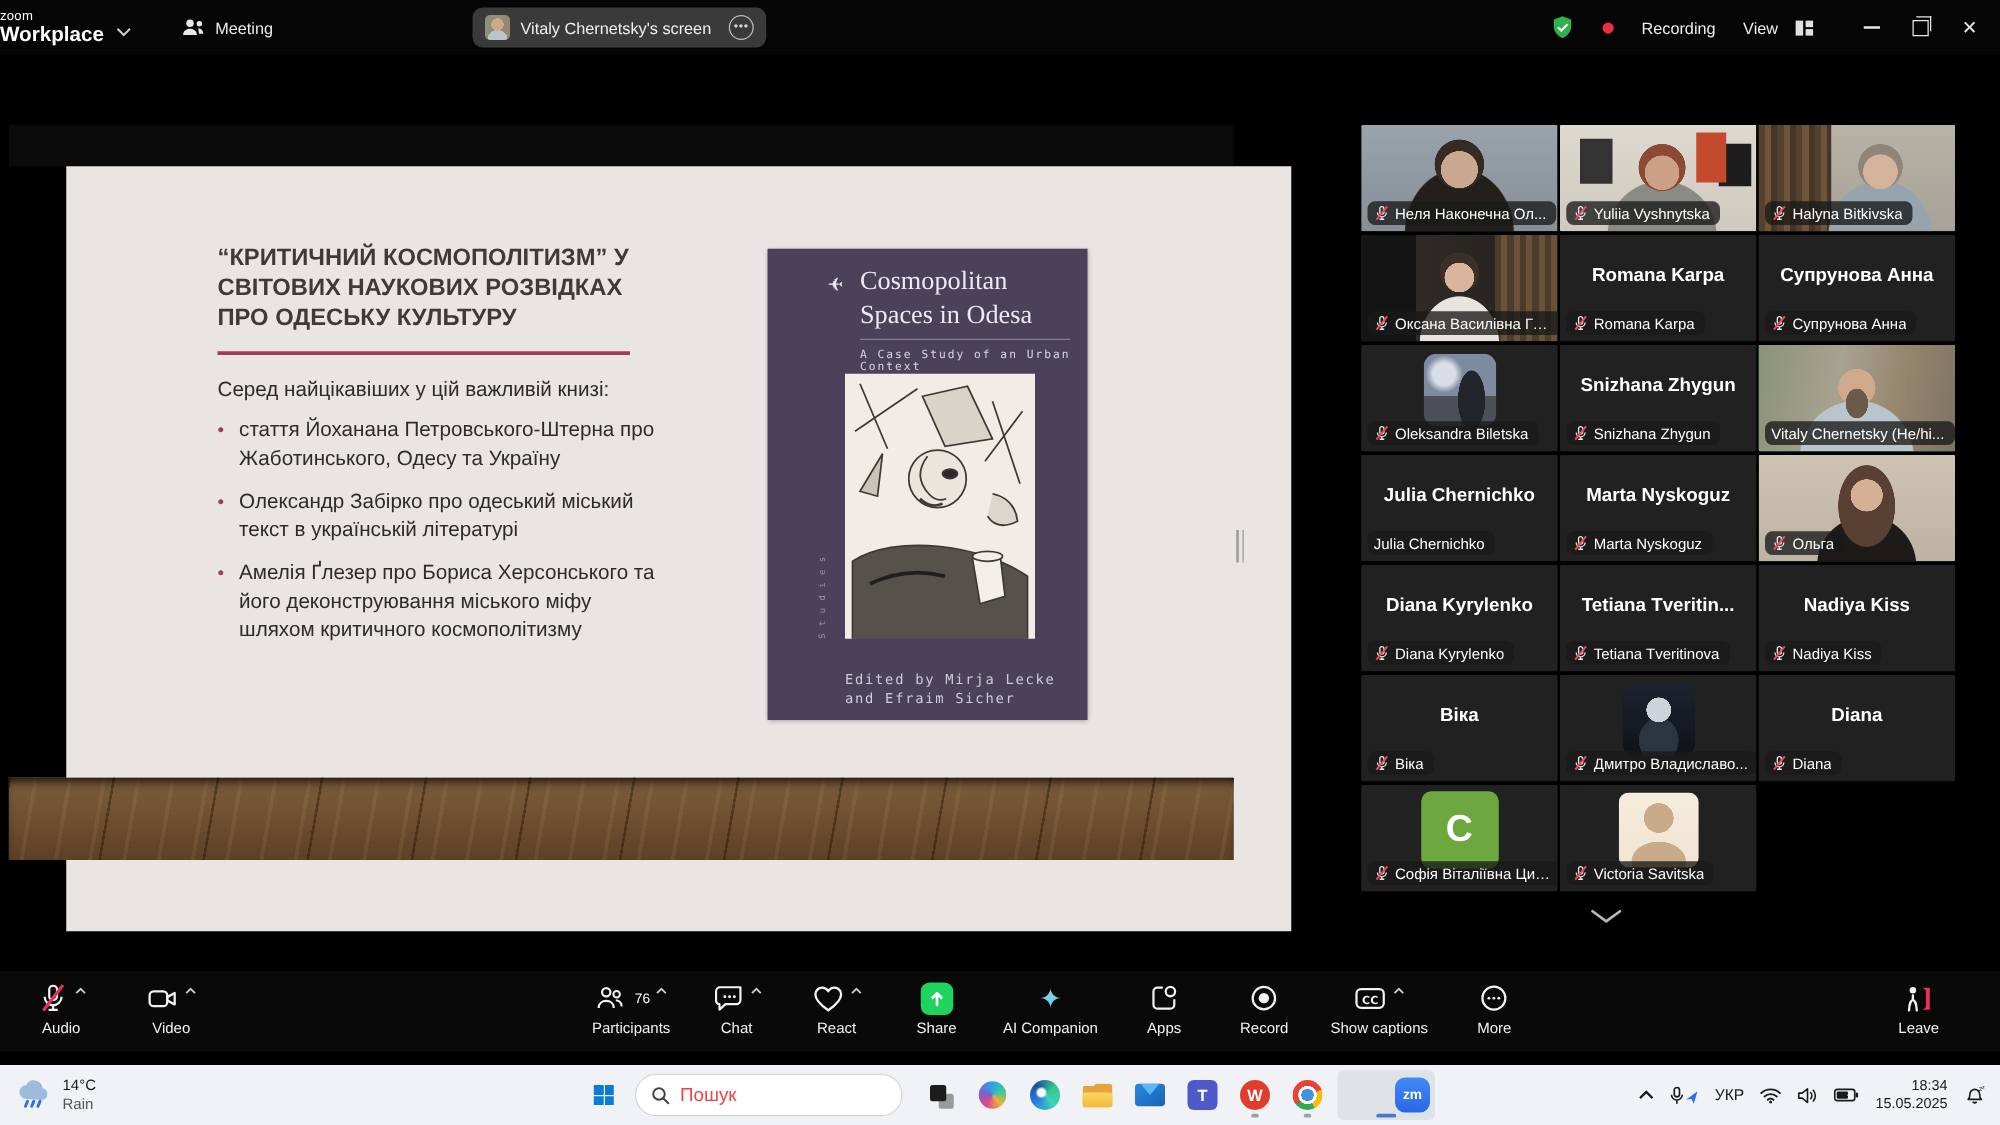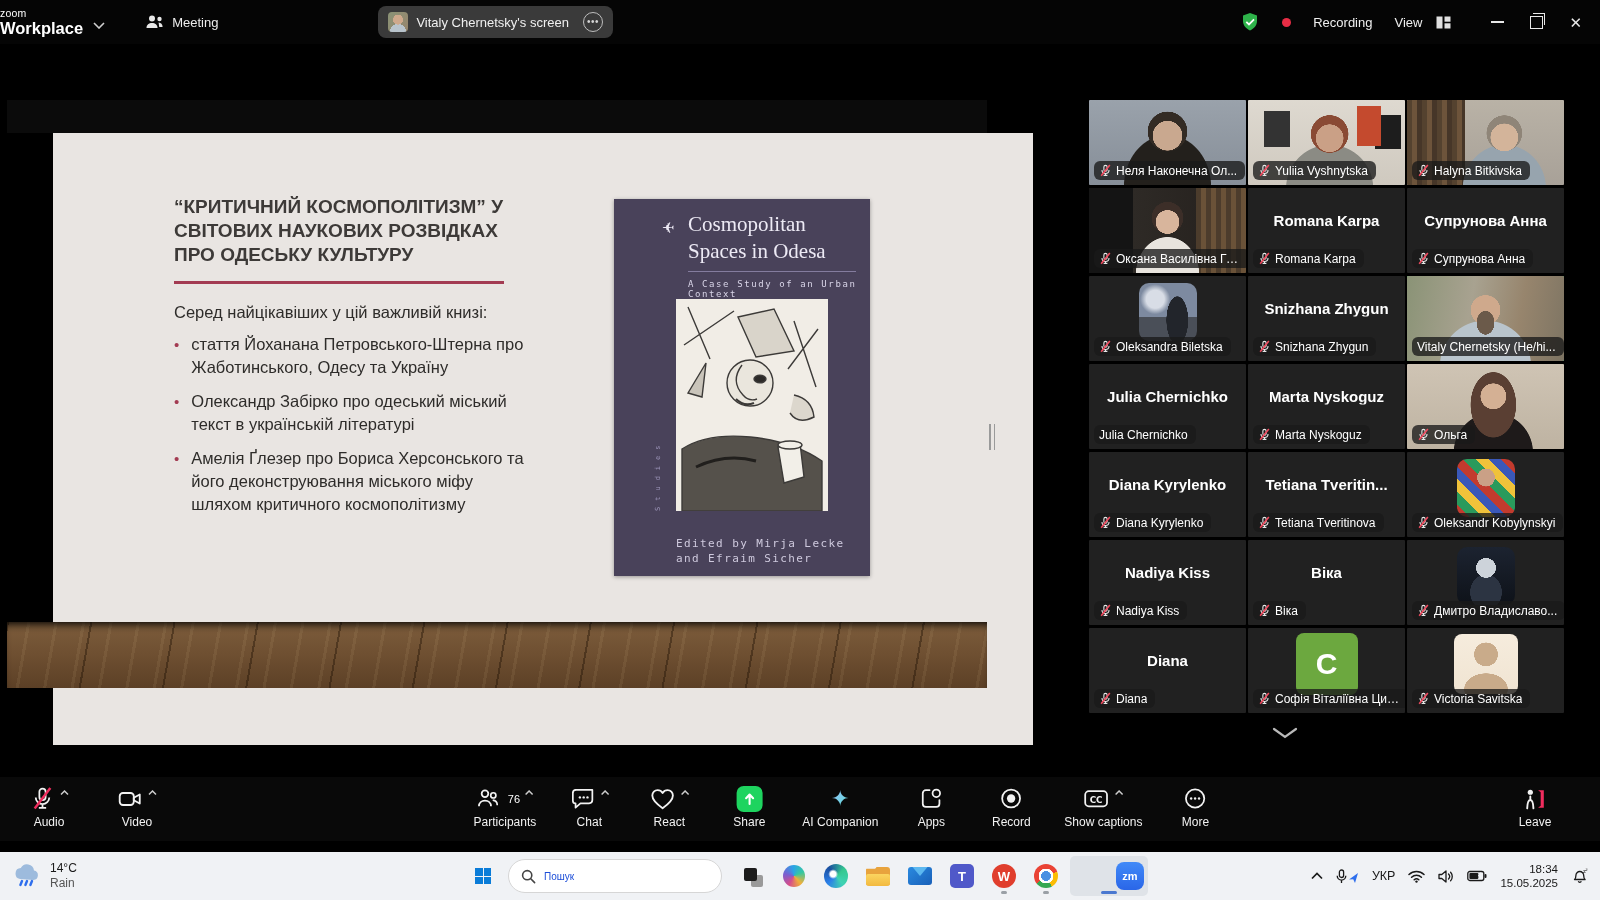--- a/index.html
+++ b/index.html
@@ -151,21 +151,21 @@
   
   .taskbar{position:absolute;left:0;bottom:0;width:1600px;height:48px;background:#f0f2f5;display:flex;align-items:center;color:#1a1a1a;}
   .weather{display:flex;align-items:center;gap:8px;margin-left:12px;width:130px;}
   .weather .wtxt{font-size:12px;line-height:15px;}
   .weather .wtxt .wd{color:#555;}
   .tb-center{position:absolute;left:466px;top:0;height:48px;display:flex;align-items:center;gap:8px;}
   .winlogo{width:34px;height:34px;display:flex;align-items:center;justify-content:center;border-radius:5px;}
   .winlogo .sq{width:16px;height:16px;display:grid;grid-template-columns:7.5px 7.5px;grid-template-rows:7.5px 7.5px;gap:1px;}
   .winlogo .sq i{background:#0a7cd8;display:block;}
   .search{width:200px;height:32px;background:#fff;border:1px solid #d6d6d6;border-radius:17px;display:flex;align-items:center;gap:8px;padding-left:12px;overflow:hidden;}
-  .search .ph{font-size:10px;color:#1d4ed8;flex:1;}
+  .search .ph{font-size:15px;color:#ef4444;flex:1;}
   .search .chip{width:44px;height:30px;border-radius:15px 15px 15px 15px;margin-right:1px;
      background:radial-gradient(circle 7px at 70% 68%,#e8f4fa 60%,transparent),
        linear-gradient(180deg,#bcd8ee 0 52%,#7fb3d8 52% 68%,#cdb astray 68%),
        linear-gradient(180deg,#bcd8ee 0 52%,#8fb8d8 52% 70%,#d8c9a8 70%);}
   .apps{display:flex;align-items:center;gap:6px;margin-left:4px;}
   .tbtn{width:36px;height:40px;border-radius:5px;display:flex;align-items:center;justify-content:center;position:relative;}
   .tbtn.run:after{content:"";position:absolute;bottom:2px;left:50%;transform:translateX(-50%);width:6px;height:3px;border-radius:2px;background:#9aa0a6;}
   .tbtn.on{background:#dfe3e8;padding-left:42px;}
   .tbtn.on:after{content:"";position:absolute;bottom:2px;left:50%;transform:translateX(-50%);width:16px;height:3px;border-radius:2px;background:#4a78d0;}
   .tv{position:relative;width:17px;height:17px;}
@@ -450,31 +450,20 @@
       <div class="pill">
         <svg width="13" height="13" viewBox="0 0 24 24">
           <rect x="9" y="2.5" width="6" height="11" rx="3" fill="none" stroke="#e8e8e8" stroke-width="2"></rect>
           <path d="M5.5 11a6.5 6.5 0 0 0 13 0M12 17.5V21M8.5 21h7" fill="none" stroke="#e8e8e8" stroke-width="2"></path>
           <line x1="4" y1="21.5" x2="20" y2="2" stroke="#f04a5e" stroke-width="3"></line>
         </svg>
         <em>Tetiana Tveritinova</em>
       </div>
     </div>
     <div class="tile">
-      <div class="ava a2"></div>
-      <div class="pill">
-        <svg width="13" height="13" viewBox="0 0 24 24">
-          <rect x="9" y="2.5" width="6" height="11" rx="3" fill="none" stroke="#e8e8e8" stroke-width="2"></rect>
-          <path d="M5.5 11a6.5 6.5 0 0 0 13 0M12 17.5V21M8.5 21h7" fill="none" stroke="#e8e8e8" stroke-width="2"></path>
-          <line x1="4" y1="21.5" x2="20" y2="2" stroke="#f04a5e" stroke-width="3"></line>
-        </svg>
-        <em>Oleksandr Kobylynskyi</em>
-      </div>
-    </div>
-    <div class="tile">
       <div class="cname">Nadiya Kiss</div>
       <div class="pill">
         <svg width="13" height="13" viewBox="0 0 24 24">
           <rect x="9" y="2.5" width="6" height="11" rx="3" fill="none" stroke="#e8e8e8" stroke-width="2"></rect>
           <path d="M5.5 11a6.5 6.5 0 0 0 13 0M12 17.5V21M8.5 21h7" fill="none" stroke="#e8e8e8" stroke-width="2"></path>
           <line x1="4" y1="21.5" x2="20" y2="2" stroke="#f04a5e" stroke-width="3"></line>
         </svg>
         <em>Nadiya Kiss</em>
       </div>
     </div>

